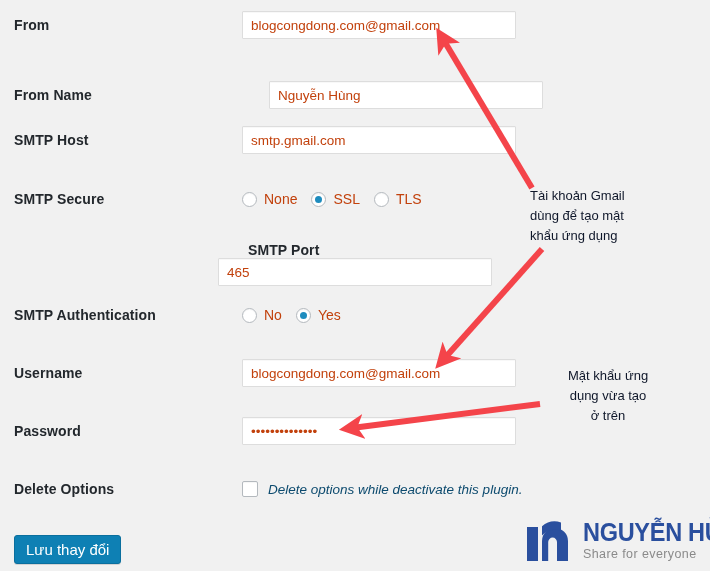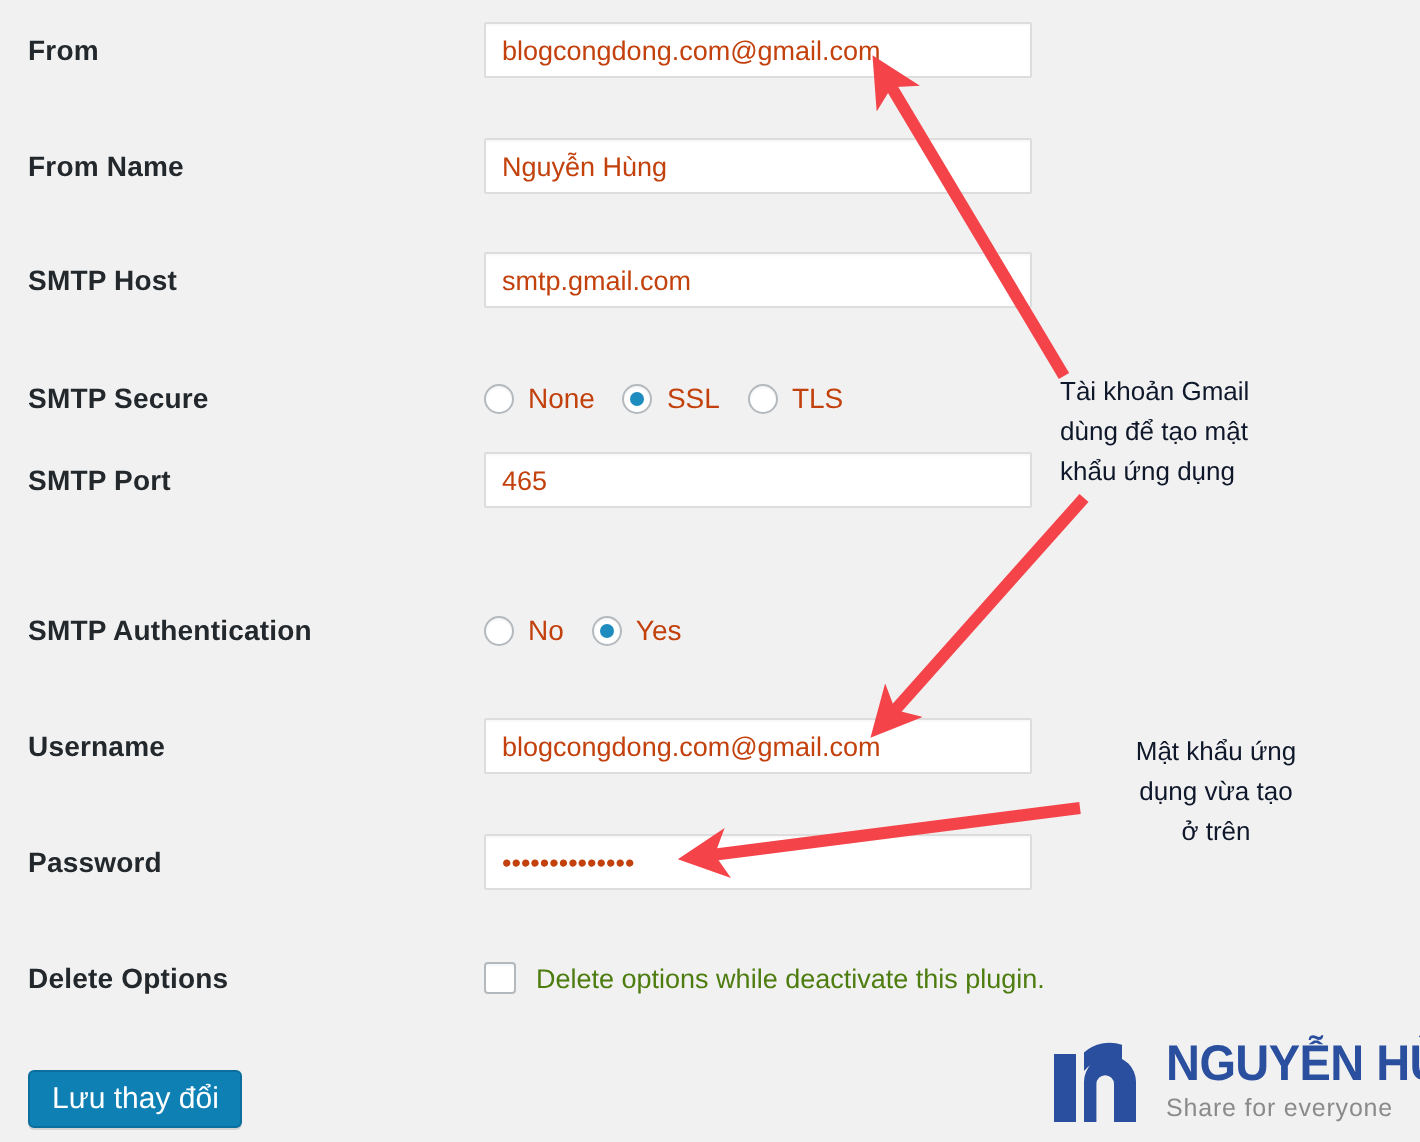--- a/index.html
+++ b/index.html
@@ -97,22 +97,23 @@
     width: 16px; height: 16px;
     background: #fff;
     border: 1px solid #b4b9be;
     border-radius: 2px;
     margin-right: 10px;
     flex: none;
     box-shadow: 0 1px 1px rgba(0,0,0,0.04) inset;
   }
   .check-label {
     font-size: 13.5px;
-    color: #4d7c0f;
-    white-space: nowrap;
+    color: #0c4a6e;
+    white-space: nowrap;
+    font-style: italic;
   }
 
   
   .submit-btn {
     position: absolute;
     left: 14px; top: 535px;
     height: 29px;
     padding: 0 11px;
     background: #0e80b4;
     border: 1px solid #0a6f9e;
@@ -178,21 +179,21 @@
 
 <div id="page">
 
   <div class="row" style="top:10px;">
     <div class="row-label">From</div>
     <div class="row-field">
       <input class="text-input" type="text" value="blogcongdong.com@gmail.com" style="">
     </div>
   </div>
 
-  <div class="row" style="top:68px;">
+  <div class="row" style="top:80px;gap:27px;">
     <div class="row-label">From Name</div>
     <div class="row-field">
       <input class="text-input" type="text" value="Nguyễn Hùng" style="">
     </div>
   </div>
 
   <div class="row" style="top:125px;">
     <div class="row-label">SMTP Host</div>
     <div class="row-field">
       <input class="text-input" type="text" value="smtp.gmail.com" style="">
@@ -212,21 +213,21 @@
           <span class="radio-label">SSL</span>
         </div>
         <div class="radio-opt">
           <span class="radio-dot"></span>
           <span class="radio-label">TLS</span>
         </div>
       </div>
     </div>
   </div>
 
-  <div class="row" style="top:225px;">
+  <div class="row" style="top:242px;flex-direction:column;">
     <div class="row-label">SMTP Port</div>
     <div class="row-field">
       <input class="text-input" type="text" value="465" style="">
     </div>
   </div>
 
   <div class="row" style="top:300px;">
     <div class="row-label">SMTP Authentication</div>
     <div class="row-field">
       <div class="radio-group">

